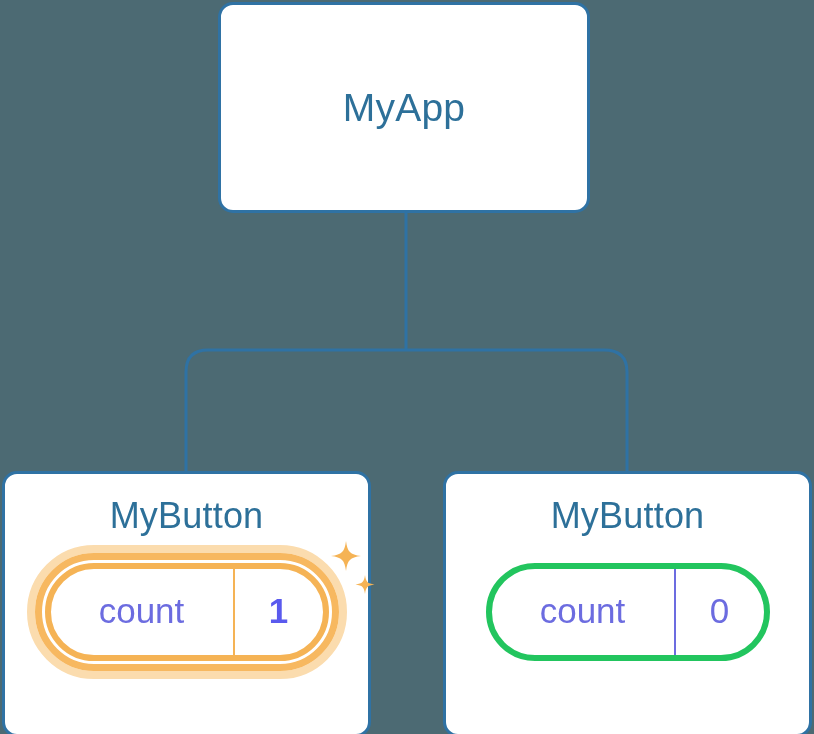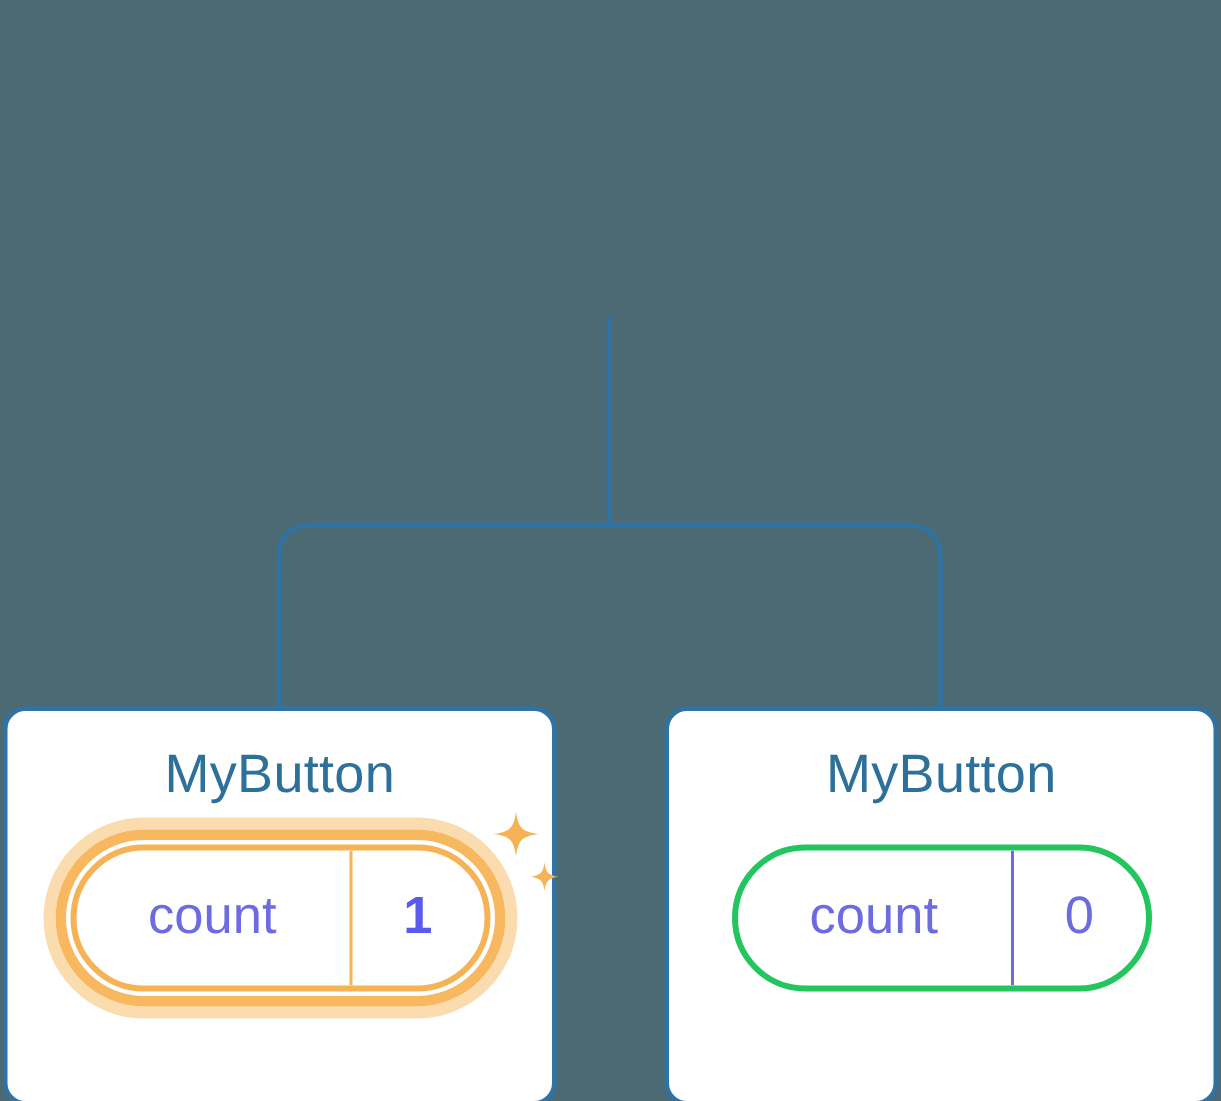--- a/index.html
+++ b/index.html
@@ -87,21 +87,21 @@
     margin-top: 29px;
     display: flex;
     align-items: center;
     justify-content: center;
   }
   .pill {
     box-sizing: border-box;
     display: flex;
     align-items: stretch;
     height: 98px;
-    border: 4px solid #22c55e;
+    border: 6px solid #22c55e;
     border-radius: 49px;
     background: #ffffff;
     overflow: hidden;
   }
   .pill-key,
   .pill-val {
     display: flex;
     align-items: center;
     justify-content: center;
     font-size: 35px;
@@ -163,20 +163,23 @@
 </head>
 <body>
 
 <div id="stage">
 
   <svg id="connectors" viewBox="0 0 814 734" xmlns="http://www.w3.org/2000/svg">
     <path d="M406,212 L406,350" fill="none" stroke="#2f72a4" stroke-width="3"></path>
     <path d="M186,471 L186,372 Q186,350 208,350 L604,350 Q627,350 627,372 L627,471" fill="none" stroke="#2f72a4" stroke-width="3"></path>
   </svg>
 
+  <div class="node" id="node-myapp">
+    <div class="root-title">MyApp</div>
+  </div>
 
   <div class="node child" id="node-button-left">
     <div class="child-title">MyButton</div>
 
     <div class="pill-wrap highlight">
       <div class="ring-glow"></div>
       <div class="ring"></div>
 
       <div class="pill">
         <div class="pill-key">count</div>

